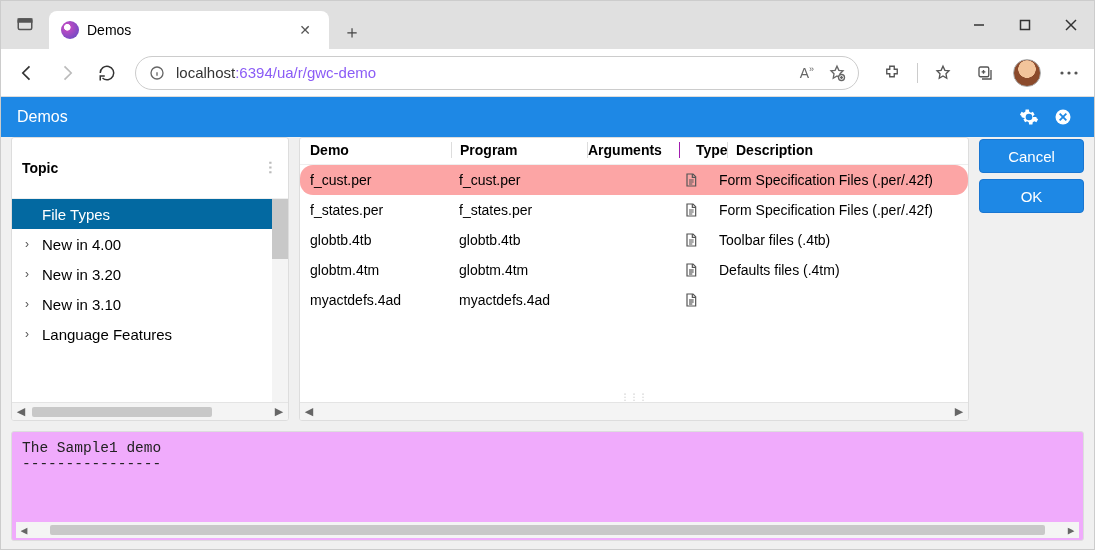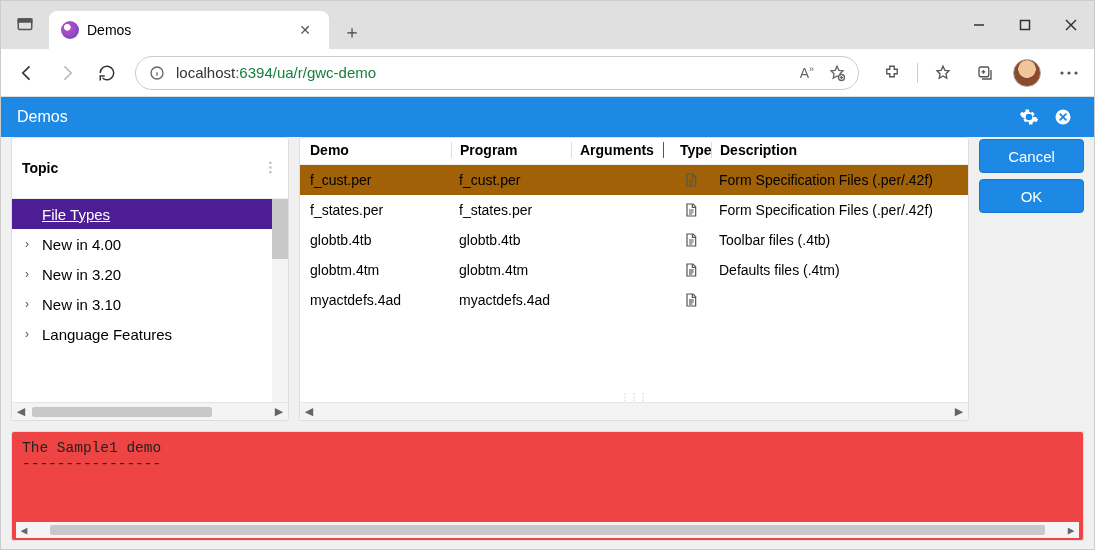--- a/index.html
+++ b/index.html
@@ -16,21 +16,21 @@
 .new-tab { width: 34px; height: 34px; display:flex; align-items:center; justify-content:center; font-size:18px; color:#444; margin-left:6px;}
 .win-controls { margin-left: auto; display: flex; }
 .win-controls div { width: 46px; height: 40px; display:flex; align-items:center; justify-content:center; color:#333;}
 
 .addr-bar { height: 48px; background: #fff; border-bottom: 1px solid #ddd; display: flex; align-items: center; padding: 0 8px; gap: 4px; }
 .nav-btn { width: 36px; height: 36px; display:flex; align-items:center; justify-content:center; border-radius:4px; color:#333; }
 .nav-btn.disabled { color:#bbb; }
 .url-box { flex: 1; height: 34px; border: 1px solid #ccc; border-radius: 17px; display: flex; align-items: center; padding: 0 12px; margin: 0 6px; }
 .url-box .lock { color:#666; margin-right:10px; width:18px; display:flex; justify-content:center;}
 .url-text { flex:1; font-size:15px; color:#333; }
-.url-text .dim { color:#15803d; }
+.url-text .dim { color:#8b5cf6; }
 .url-actions { display:flex; gap:14px; color:#666; margin-left:10px; }
 .toolbar-icons { display:flex; align-items:center; gap:8px; margin-left:6px; }
 .toolbar-icons .ti { width:34px; height:34px; display:flex; align-items:center; justify-content:center; color:#555; border-radius:4px;}
 .toolbar-icons .sep { width:1px; height:20px; background:#ccc; }
 .avatar { width:28px; height:28px; border-radius:50%; background: radial-gradient(circle at 50% 35%, #f2c49b 40%, #8b4a2b 42%); border:1px solid #aaa; }
 
 
 .app { flex:1; display:flex; flex-direction:column; background:#f0f0f0; overflow:hidden; }
 .app-header { height:40px; background:#1e88e5; color:#fff; display:flex; align-items:center; padding:0 16px; }
 .app-header .title { font-size:16px; }
@@ -45,45 +45,45 @@
 .right-panel { flex:1; }
 .actions-col { width:105px; display:flex; flex-direction:column; gap:6px; padding-top:2px;}
 .act-btn { height:34px; background:#1e88e5; color:#fff; border-radius:4px; display:flex; align-items:center; justify-content:center; font-size:15px; cursor:pointer; border:1px solid #1976d2;}
 
 .panel-head { display:flex; align-items:center; padding:22px 10px; font-weight:600; border-bottom:1px solid #eee; }
 .panel-head .menu-dots { margin-left:auto; color:#bbb; letter-spacing:1px; transform:rotate(90deg); }
 
 .tree { flex:1; overflow:auto; font-size:15px; }
 .tree-row { display:flex; align-items:center; height:30px; padding:0 8px; gap:8px; cursor:default;}
 .tree-row .chev { width:14px; text-align:center; color:#555; font-size:12px;}
-.tree-row.selected { background:#4c1d95; color:#fff;text-decoration:underline; }
+.tree-row.selected { background:#0369a1; color:#fff; }
 .tree-row .indent { width:14px; }
 
 .hscroll { height:18px; background:#f4f4f4; border-top:1px solid #e4e4e4; display:flex; align-items:center; }
 .hscroll .arrow { width:18px; text-align:center; color:#666; font-size:11px;}
 .hscroll .thumb { height:10px; background:#c8c8c8; border-radius:2px; margin:0 2px;}
 
 .grid-head { display:flex; padding:4px 6px 6px 6px; font-weight:600; border-bottom:1px solid #eee; }
 .col-demo { width:145px; padding-left:4px;}
 .col-prog { width:120px; border-left:1px solid #ddd; padding-left:8px;}
-.col-args { width:92px; border-left:1px solid #ddd; padding-left:8px;}
+.col-args { width:92px; border-left:1px solid #ddd; margin-left:16px;}
 .col-type { width:48px; border-left:1px solid #a21caf; padding-left:16px;}
 .col-desc { flex:1; border-left:1px solid #ddd; padding-left:8px;}
 
 .grid-body { flex:1; overflow:auto; }
 .grow { display:flex; align-items:center; height:30px; padding:0 6px; }
-.grow.sel { background:#a16207; }
+.grow.sel { background:#fca5a5;border-radius:13px; }
 .gc-demo { width:145px; padding-left:4px;}
 .gc-prog { width:120px; padding-left:8px;}
 .gc-args { width:92px; padding-left:8px;}
 .gc-type { width:48px; padding-left:8px; display:flex; justify-content:center;}
 .gc-desc { flex:1; padding-left:8px;}
 .doc-ico { width:16px; height:16px; }
 
-.detail-pane { height:110px; margin:4px 10px 8px 10px; background:#ef4444; border:1px solid #ddd; border-radius:3px; padding:8px 10px; font-family: "Consolas","Courier New",monospace; font-size:14.5px; color:#222; position:relative; overflow:hidden;}
+.detail-pane { height:110px; margin:4px 10px 8px 10px; background:#f0abfc; border:1px solid #ddd; border-radius:3px; padding:8px 10px; font-family: "Consolas","Courier New",monospace; font-size:14.5px; color:#222; position:relative; overflow:hidden;}
 .detail-hscroll { position:absolute; left:4px; right:4px; bottom:2px; height:16px; background:#f4f4f4; display:flex; align-items:center;}
 .detail-hscroll .thumb { height:10px; background:#c8c8c8; flex:1; margin:0 18px; border-radius:2px;}
 .detail-hscroll .arrow { width:16px; text-align:center; color:#666; font-size:11px;}
 
 .drag-handle { text-align:center; color:#bbb; font-size:9px; height:8px; line-height:6px; }
 
 svg { display:block; }
 </style>
 </head>
 <body>

